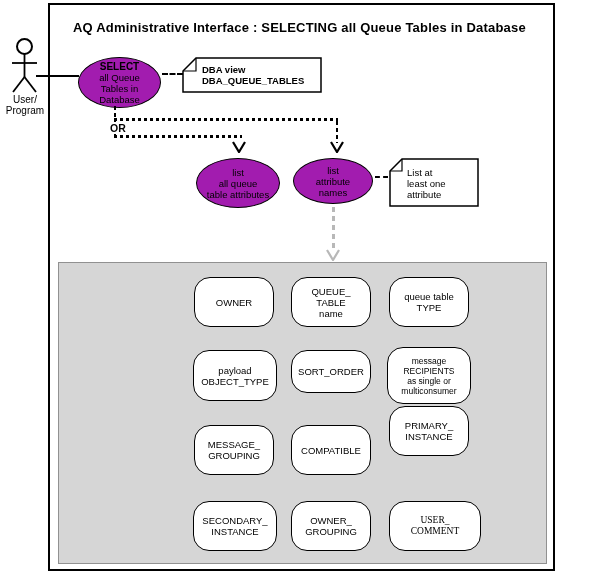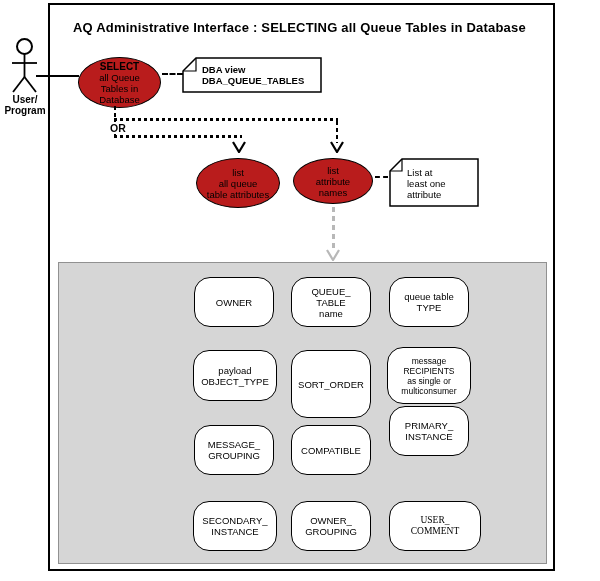--- a/index.html
+++ b/index.html
@@ -10,21 +10,21 @@
   .abs{position:absolute;}
   .ml{white-space:pre-line;}
   .frame{
     position:absolute;left:48px;top:3px;width:507px;height:568px;
     border:2px solid #000;box-sizing:border-box;background:#fff;
   }
   .title{
     position:absolute;left:73px;top:20px;font-size:13px;font-weight:bold;letter-spacing:.2px;
   }
   .ellipse{
-    position:absolute;border:1.5px solid #000;border-radius:50%;background:#b91c1c;
+    position:absolute;border:1.5px solid #000;border-radius:50%;background:#a21caf;
     display:flex;flex-direction:column;align-items:center;justify-content:center;
     text-align:center;box-sizing:border-box;
   }
   .et{font-weight:bold;font-size:10px;line-height:11px;}
   .eb{font-size:9.5px;line-height:11px;}
   .solid-h{position:absolute;height:1.5px;background:#000;}
   .hdash{position:absolute;height:0;border-top:2px dashed #000;}
   .dots-h{position:absolute;height:3px;background:repeating-linear-gradient(90deg,#000 0 3px,transparent 3px 6px);}
   .dash-v{position:absolute;width:2px;background:repeating-linear-gradient(180deg,#000 0 4px,transparent 4px 7px);}
   .gray-dash-v{position:absolute;width:3px;background:repeating-linear-gradient(180deg,#b8b8b8 0 5px,transparent 5px 9px);}
@@ -41,21 +41,21 @@
     background:#d6d6d6;border:1px solid #919191;box-sizing:border-box;
   }
   .attr{
     position:absolute;background:#fff;border:1.5px solid #000;border-radius:16px;
     box-sizing:border-box;display:flex;align-items:center;justify-content:center;
     text-align:center;font-size:9.5px;line-height:11px;
   }
   .attr.small{font-size:8.5px;line-height:10px;}
   .actor-label{
     position:absolute;left:0;top:94px;width:50px;text-align:center;
-    font-weight:bold;font-size:10px;line-height:11px;
+    font-weight:normal;font-size:10px;line-height:11px;
   }
   svg.arrow{position:absolute;}
 </style>
 </head>
 <body>
 
 <div id="canvas">
 
   <div class="frame"></div>
 
@@ -139,21 +139,21 @@
 
   <div class="attr ml" style="left:194px;top:277px;width:80px;height:50px;">OWNER</div>
   <div class="attr ml" style="left:291px;top:277px;width:80px;height:50px;">QUEUE_
 TABLE
 name</div>
   <div class="attr ml" style="left:389px;top:277px;width:80px;height:50px;">queue table
 TYPE</div>
 
   <div class="attr ml" style="left:193px;top:350px;width:84px;height:51px;">payload
 OBJECT_TYPE</div>
-  <div class="attr ml" style="left:291px;top:350px;width:80px;height:68px;text-align:center;">SORT_ORDER</div>
+  <div class="attr ml" style="left:291px;top:350px;width:80px;height:43px;text-align:center;">SORT_ORDER</div>
   <div class="attr ml small" style="left:387px;top:347px;width:84px;height:57px;">message
 RECIPIENTS
 as single or
 multiconsumer</div>
 
   <div class="attr ml" style="left:194px;top:425px;width:80px;height:50px;">MESSAGE_
 GROUPING</div>
   <div class="attr ml" style="left:291px;top:425px;width:80px;height:50px;">COMPATIBLE</div>
   <div class="attr ml" style="left:389px;top:406px;width:80px;height:50px;">PRIMARY_
 INSTANCE</div>

